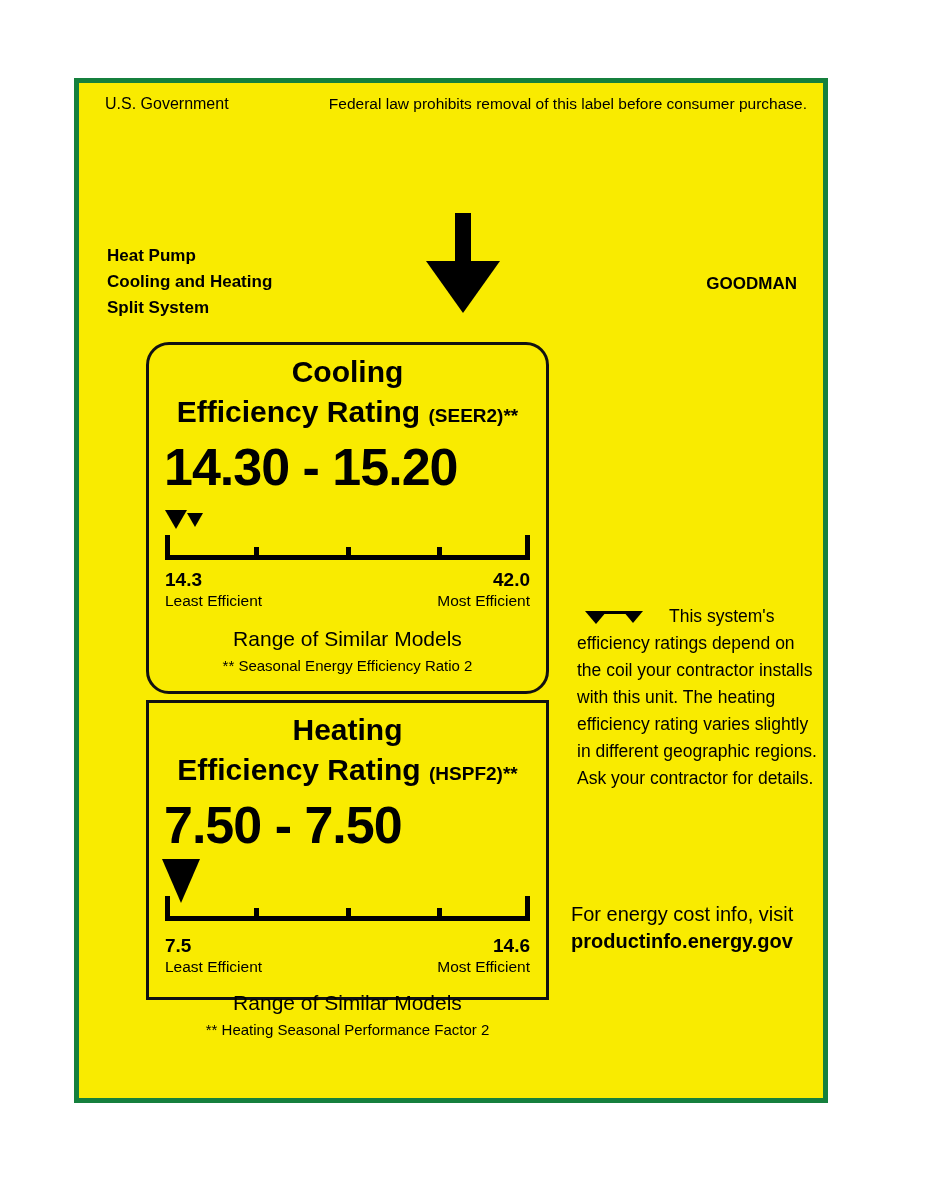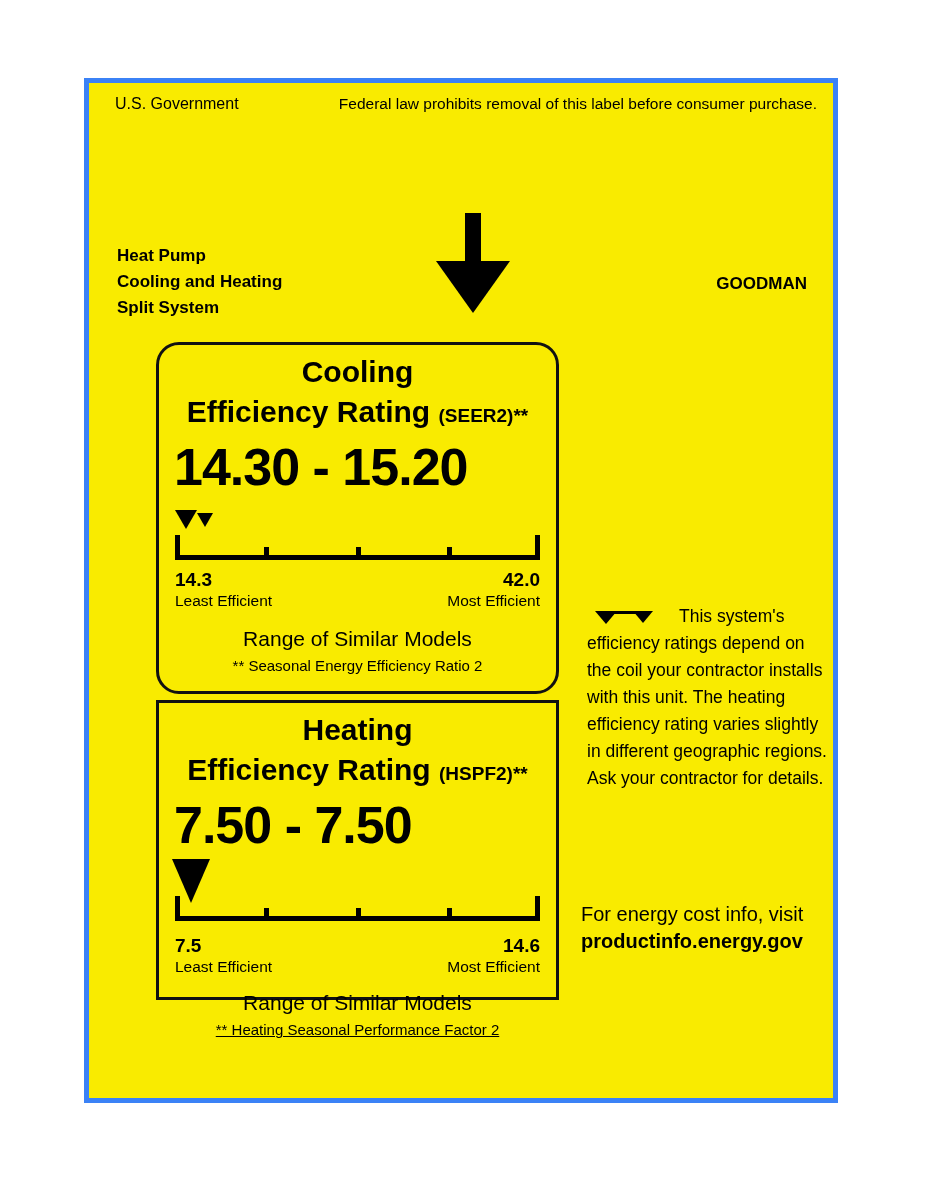--- a/index.html
+++ b/index.html
@@ -4,24 +4,24 @@
 <style>
   * { margin: 0; padding: 0; box-sizing: border-box; }
   html, body { background: #ffffff; }
   body {
     width: 927px; height: 1200px;
     position: relative;
     font-family: "Liberation Sans", sans-serif;
     color: #000;
   }
   .label {
-    position: absolute; left: 84px; top: 78px;
+    position: absolute; left: 74px; top: 78px;
     width: 754px; height: 1025px;
     background: #F9EB00;
-    border: 5px solid #3b82f6;
+    border: 5px solid #15803d;
   }
   
   .hdr {
     position: absolute; top: 12px; left: 26px; right: 16px;
     display: flex; justify-content: space-between; align-items: baseline;
   }
   .hdr .gov  { font-size: 16px; }
   .hdr .fed  { font-size: 15.5px; }
   
   .logo-wrap { position: absolute; left: 12px; top: 36px; width: 730px; height: 125px; }
@@ -53,21 +53,21 @@
   .scale .line { position: absolute; left: 0; right: 0; bottom: 2px; height: 5px; background: #000; }
   .scale .tick { position: absolute; bottom: 2px; width: 5px; background: #000; }
   .scale .end { height: 25px; }
   .scale .mid { height: 13px; }
   .t0 { left: 0; } .t25 { left: calc(25% - 2px); } .t50 { left: calc(50% - 2px); } .t75 { left: calc(75% - 2px); } .t100 { right: 0; }
   .nums { position: absolute; left: 16px; right: 16px; top: 224px; display: flex; justify-content: space-between; font-weight: bold; font-size: 19px; }
   .effs { position: absolute; left: 16px; right: 16px; top: 247px; display: flex; justify-content: space-between; font-size: 15.5px; }
   .cap  { position: absolute; left: 0; right: 0; top: 282px; text-align: center; font-size: 21px; }
   .fnote{ position: absolute; left: 0; right: 0; top: 312px; text-align: center; font-size: 15px; }
   .heating .nums { top: 232px; } .heating .effs { top: 255px; }
-  .heating .cap { top: 288px; } .heating .fnote { top: 318px; text-decoration: underline; }
+  .heating .cap { top: 288px; } .heating .fnote { top: 318px; }
   
   .note { position: absolute; left: 498px; top: 520px; width: 248px; font-size: 17.5px; line-height: 27px; }
   .note .txt { white-space: pre-line; text-indent: 92px; }
   .note .note-ic { position: absolute; left: 8px; top: 7px; }
   
   .einfo { position: absolute; left: 492px; top: 818px; font-size: 20px; line-height: 27px; }
   .einfo .url { font-weight: bold; }
 </style>
 </head>
 <body>

